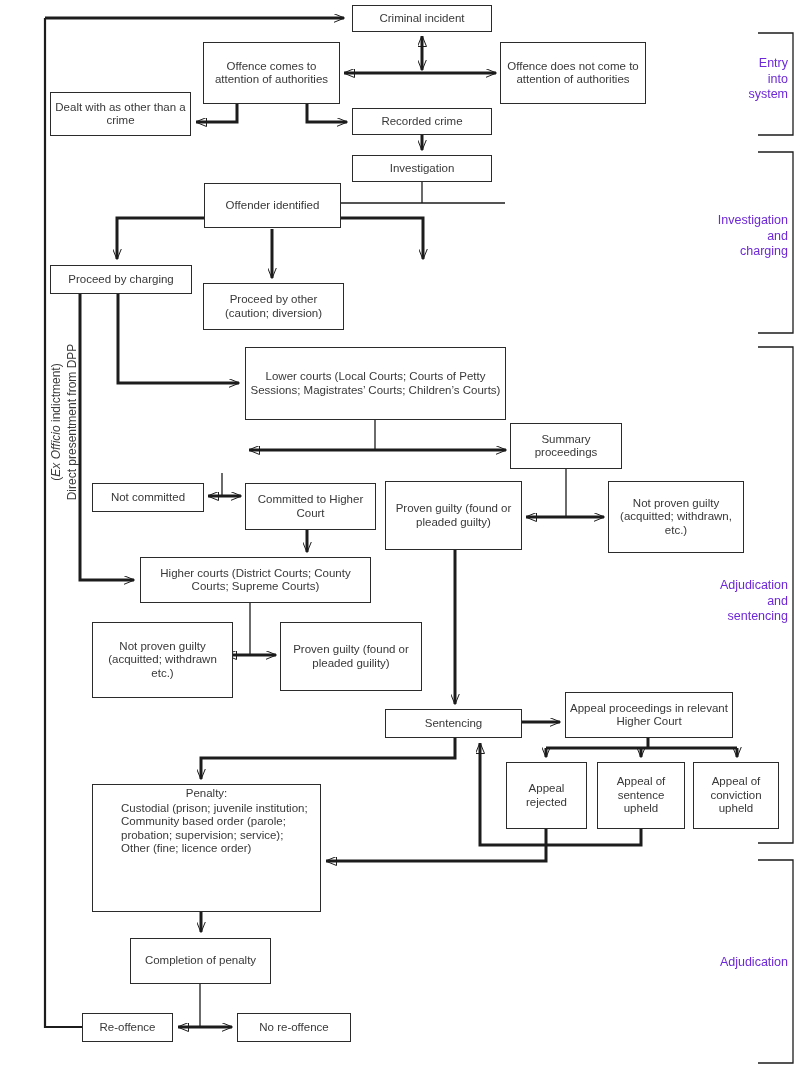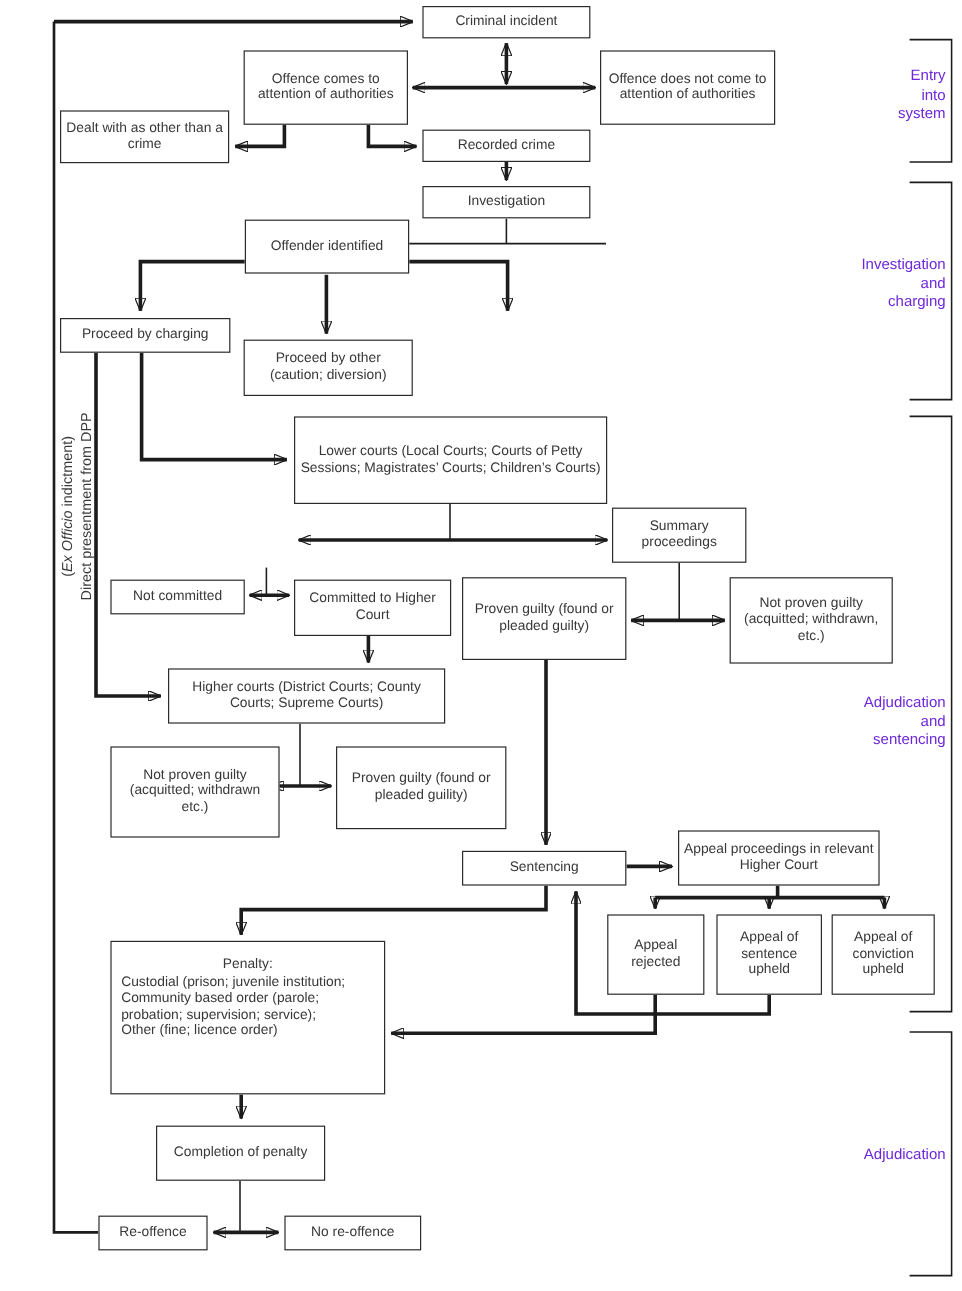--- a/index.html
+++ b/index.html
@@ -6,23 +6,23 @@
   #stage{position:relative;width:802px;height:1076px;background:#ffffff;overflow:hidden;
          font-family:"Liberation Sans","DejaVu Sans",sans-serif;color:#383838;}
   svg.wires{position:absolute;left:0;top:0;width:802px;height:1076px;}
   svg.wires path{stroke:#1c1c1c;fill:none;}
   svg.wires path.thick{stroke-width:3;}
   svg.wires path.mid{stroke-width:2.2;}
   svg.wires path.thin{stroke-width:1.3;}
   .node{position:absolute;box-sizing:border-box;background:#ffffff;border:1.4px solid #2b2b2b;
         display:flex;align-items:center;justify-content:center;text-align:center;
         font-size:11.5px;line-height:13.5px;padding:2px 3px;}
-  .node.penalty-box{display:block;text-align:left;padding:13px 8px;}
+  .node.penalty-box{display:block;text-align:left;padding:2px 8px;}
   .pen-title{text-align:center;margin-bottom:1px;}
-  .pen-line{text-align:left;}
+  .pen-line{text-align:left;margin-left:20px;}
   .seclabel{position:absolute;right:14px;text-align:right;white-space:pre-line;
             font-size:12.5px;line-height:15.5px;color:#6d28d9;}
   .dpp{position:absolute;left:-86px;top:405px;width:300px;height:34px;
        transform:rotate(-90deg);display:flex;flex-direction:column;justify-content:center;
        text-align:center;font-size:12px;line-height:16px;color:#3a3a3a;}
 </style>
 </head>
 <body>
 
 <div id="stage">

